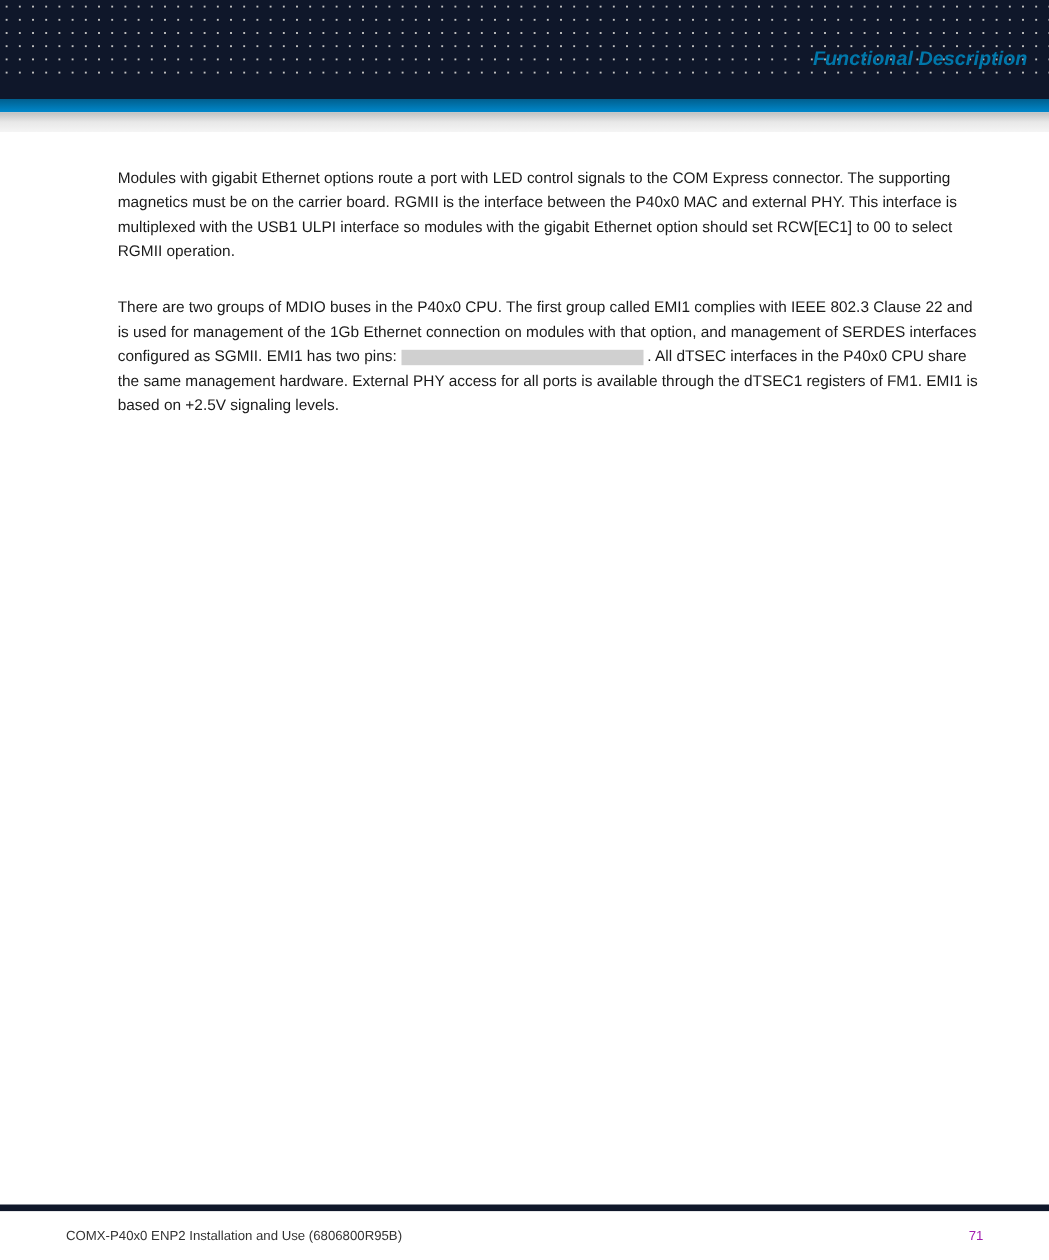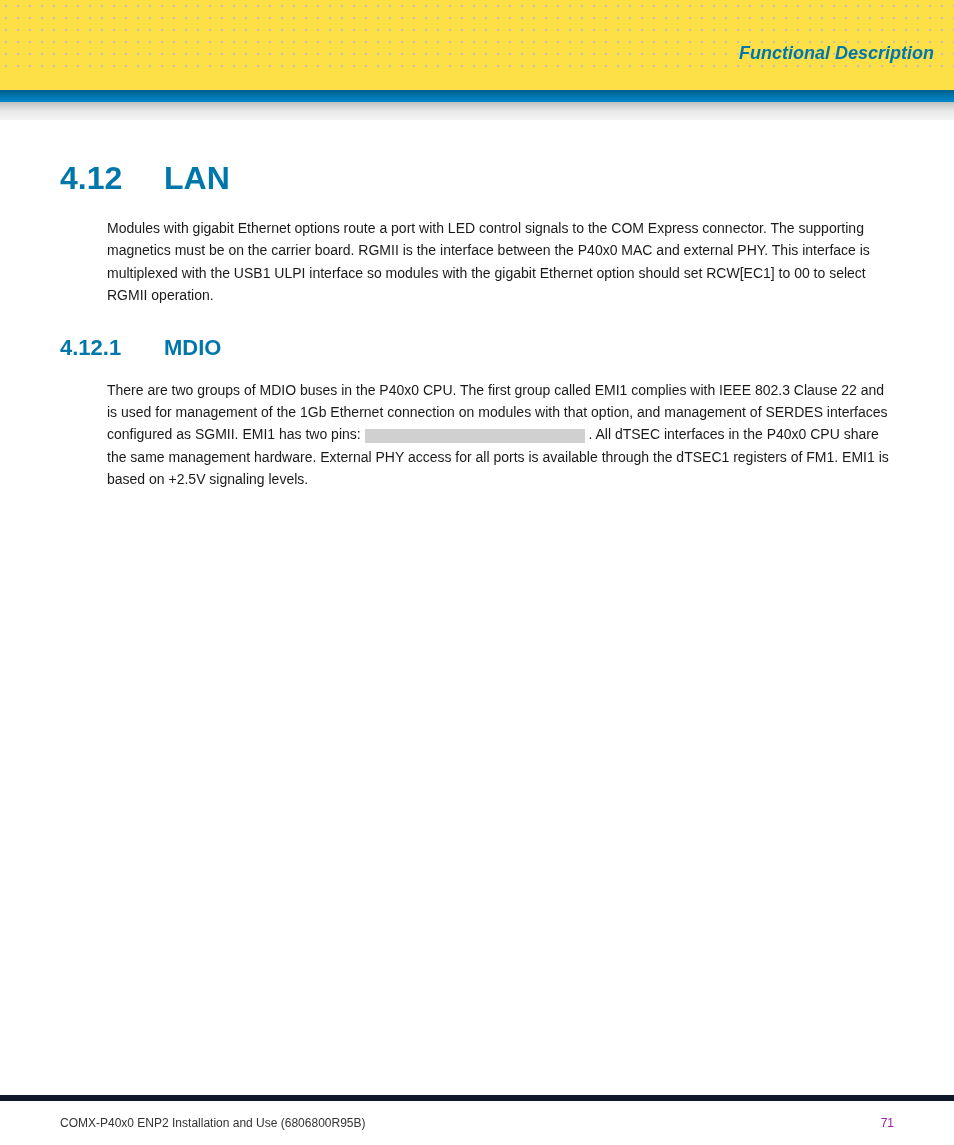--- a/index.html
+++ b/index.html
@@ -16,21 +16,21 @@
       font-size: 14px;
       color: #1a1a1a;
       position: relative;
     }
 
     
     .header-area {
       width: 100%;
       height: 90px;
       position: relative;
-      background: #fde047;
+      background: #0f172a;
       overflow: hidden;
     }
 
     .dot-pattern {
       position: absolute;
       top: 0;
       left: 0;
       width: 100%;
       height: 70px;
       background-image: radial-gradient(circle, #c0c0c0 1px, transparent 1px);
@@ -166,31 +166,23 @@
     <span class="header-title">Functional Description</span>
   </div>
 </div>
 
 <div class="blue-bar"></div>
 
 <div class="gray-strip"></div>
 
 <div class="content">
 
-  <div class="section-heading">
-    <span class="section-number">4.12</span>
-    <span class="section-title">LAN</span>
-  </div>
 
   <div class="body-text">Modules with gigabit Ethernet options route a port with LED control signals to the COM Express connector. The supporting magnetics must be on the carrier board. RGMII is the interface between the P40x0 MAC and external PHY. This interface is multiplexed with the USB1 ULPI interface so modules with the gigabit Ethernet option should set RCW[EC1] to 00 to select RGMII operation.</div>
 
-  <div class="subsection-heading">
-    <span class="subsection-number">4.12.1</span>
-    <span class="subsection-title">MDIO</span>
-  </div>
 
   <div class="body-text">
     <span>There are two groups of MDIO buses in the P40x0 CPU. The first group called EMI1 complies with IEEE 802.3 Clause 22 and is used for management of the 1Gb Ethernet connection on modules with that option, and management of SERDES interfaces configured as SGMII. EMI1 has two pins:</span>
     <span class="redacted"></span>
     <span>. All dTSEC interfaces in the P40x0 CPU share the same management hardware. External PHY access for all ports is available through the dTSEC1 registers of FM1. EMI1 is based on +2.5V signaling levels.</span>
   </div>
 
 </div>
 
 <div class="footer">

